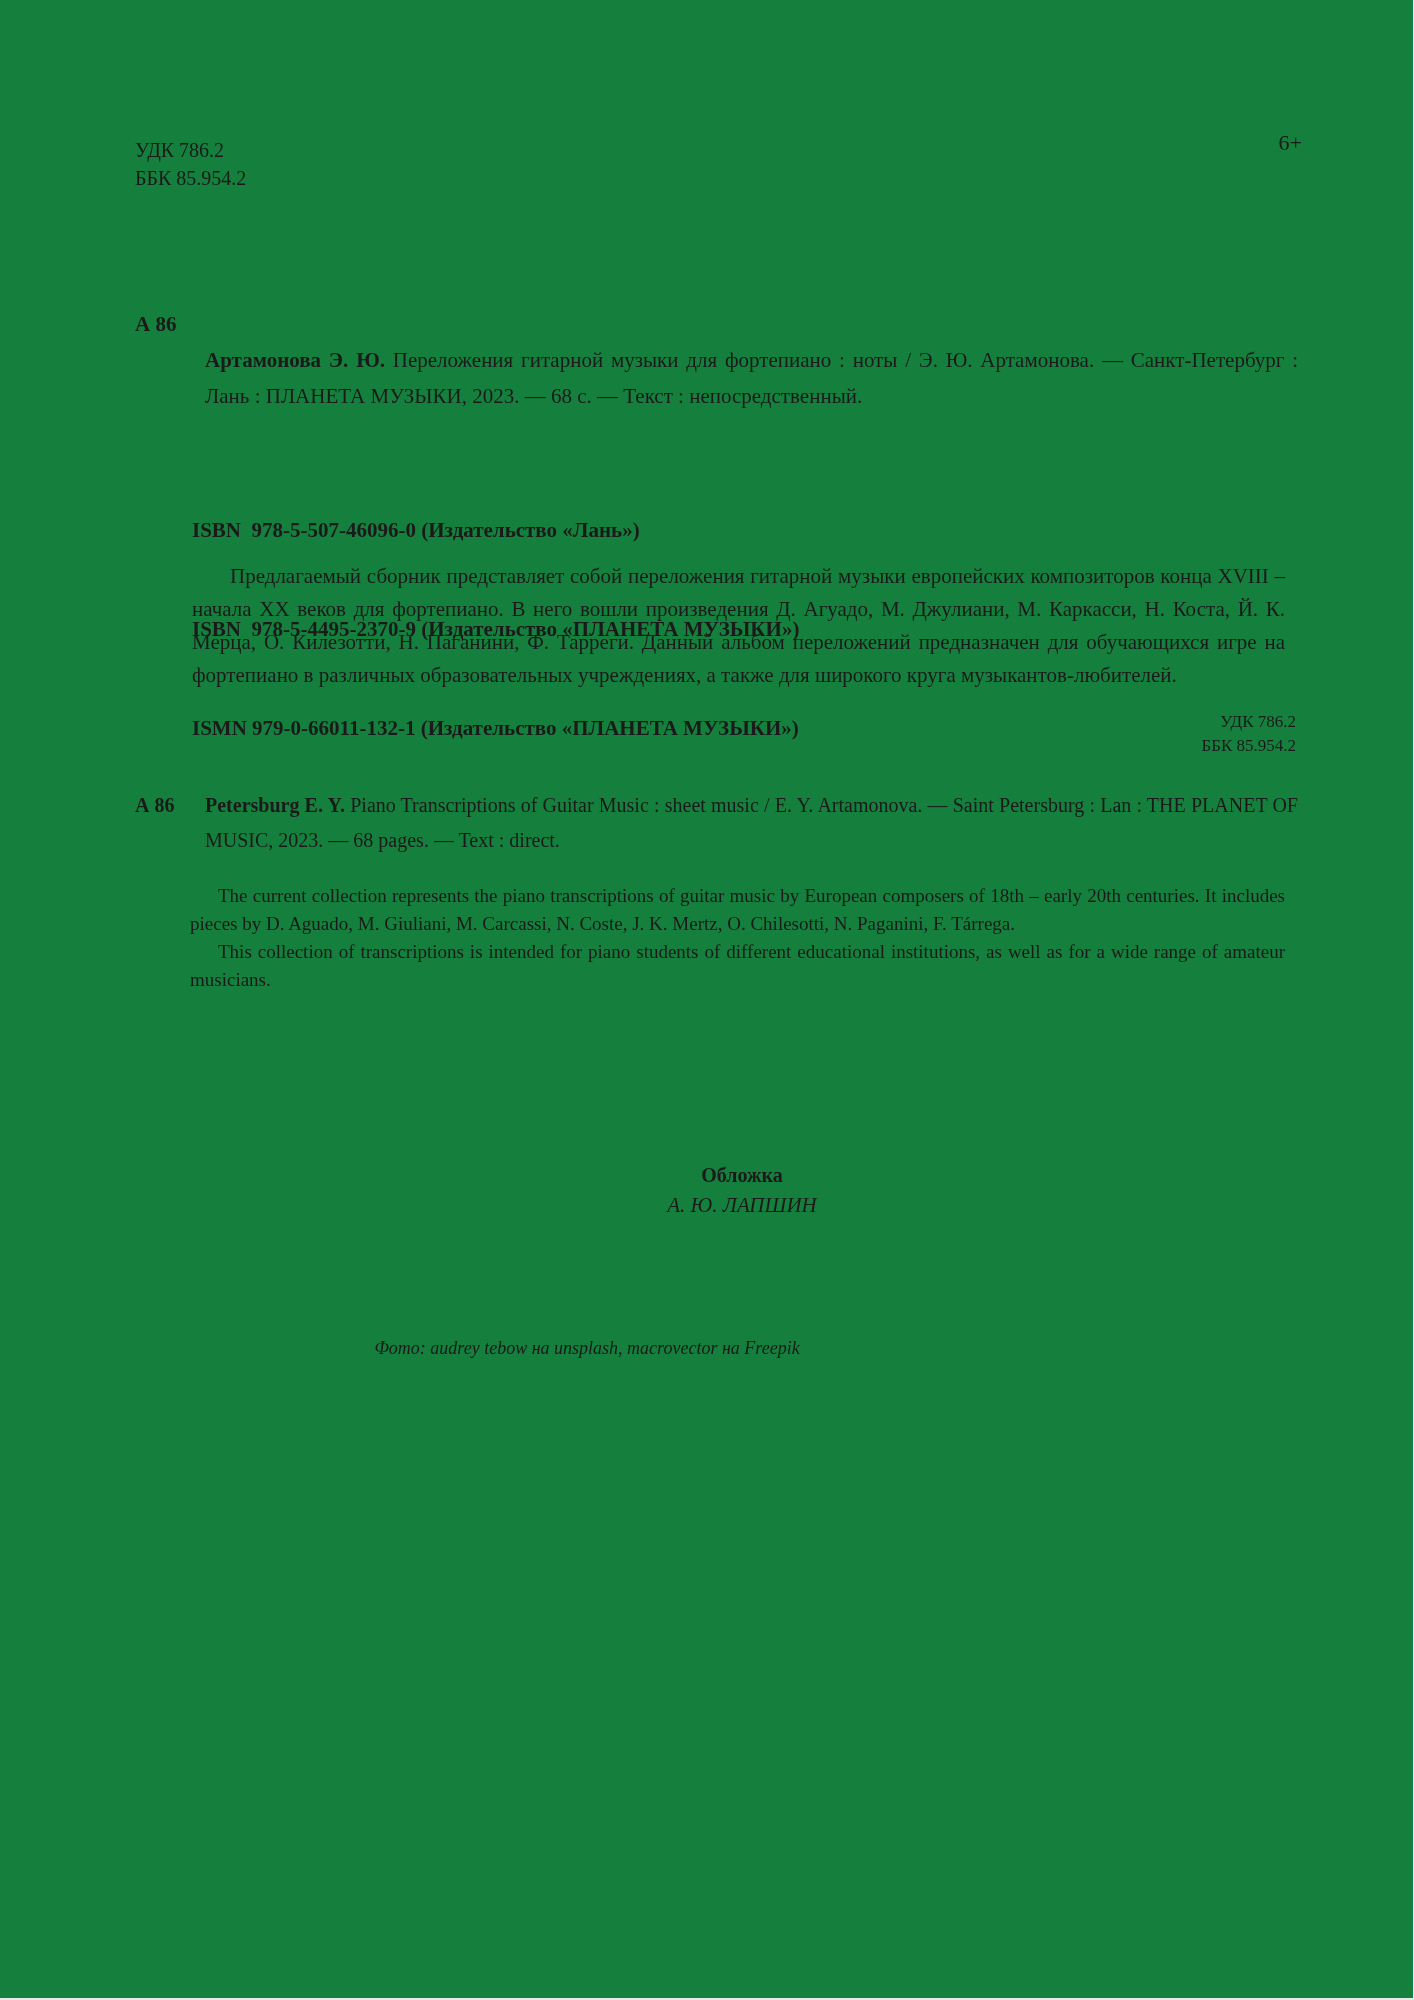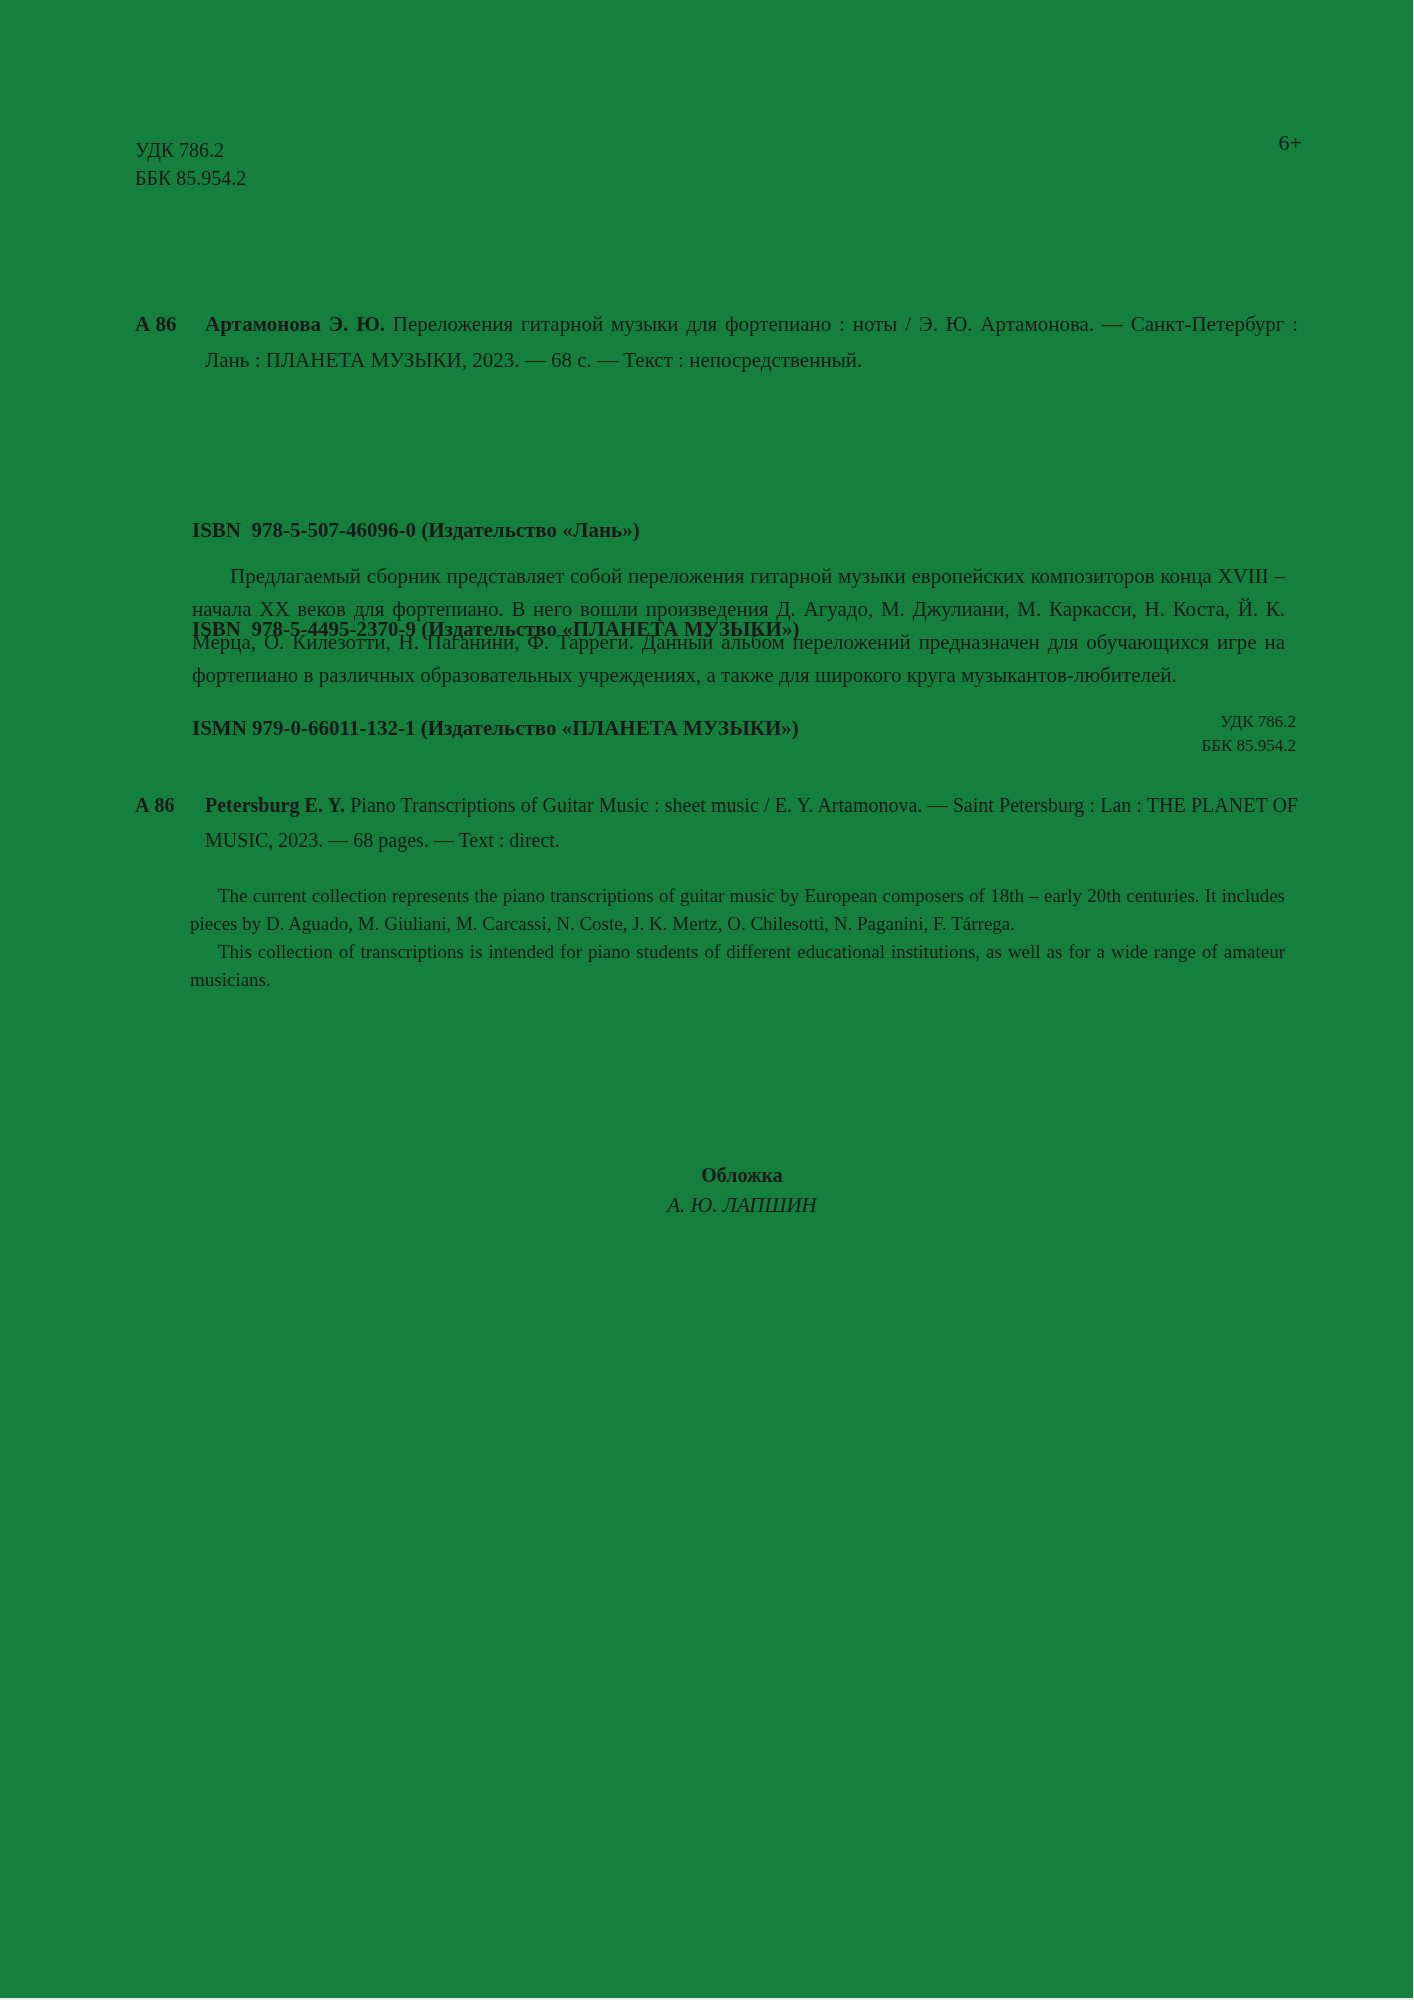--- a/index.html
+++ b/index.html
@@ -29,21 +29,21 @@
     font-size: 22px; line-height: 26px;
   }
 
   
   .entry { display: flex; left: 135px; gap: 13px; }
   .entry-code {
     width: 57px; flex: 0 0 57px;
     font-weight: bold;
   }
   .entry-ru { top: 306px; font-size: 21px; line-height: 36px; }
-  .entry-ru .entry-text { width: 1093px; text-align: justify; }
+  .entry-ru .entry-text { width: 1093px; text-align: justify; margin-top: 36px; }
   .entry-en { top: 788px; font-size: 20px; line-height: 35px; }
   .entry-en .entry-text { width: 1093px; text-align: justify; }
   .entry-author { font-weight: bold; }
 
   
   .isbn-block {
     left: 192px; top: 448px;
     font-size: 21px; line-height: 33px;
     font-weight: bold;
     white-space: pre;
@@ -142,15 +142,16 @@
   <div class="abs annotation-en">
     <div class="para">The current collection represents the piano transcriptions of guitar music by European composers of 18th – early 20th centuries. It includes pieces by D. Aguado, M. Giuliani, M. Carcassi, N. Coste, J. K. Mertz, O. Chilesotti, N. Paganini, F. Tárrega.</div>
     <div class="para">This collection of transcriptions is intended for piano students of different educational institutions, as well as for a wide range of amateur musicians.</div>
   </div>
 
   <div class="abs cover-credit">
     <div class="cover-label">Обложка</div>
     <div class="cover-name">А. Ю. ЛАПШИН</div>
   </div>
 
+  <div class="abs photo-credit">Фото: audrey tebow на unsplash, macrovector на Freepik</div>
 
 
 </div>
 
 </body></html>

